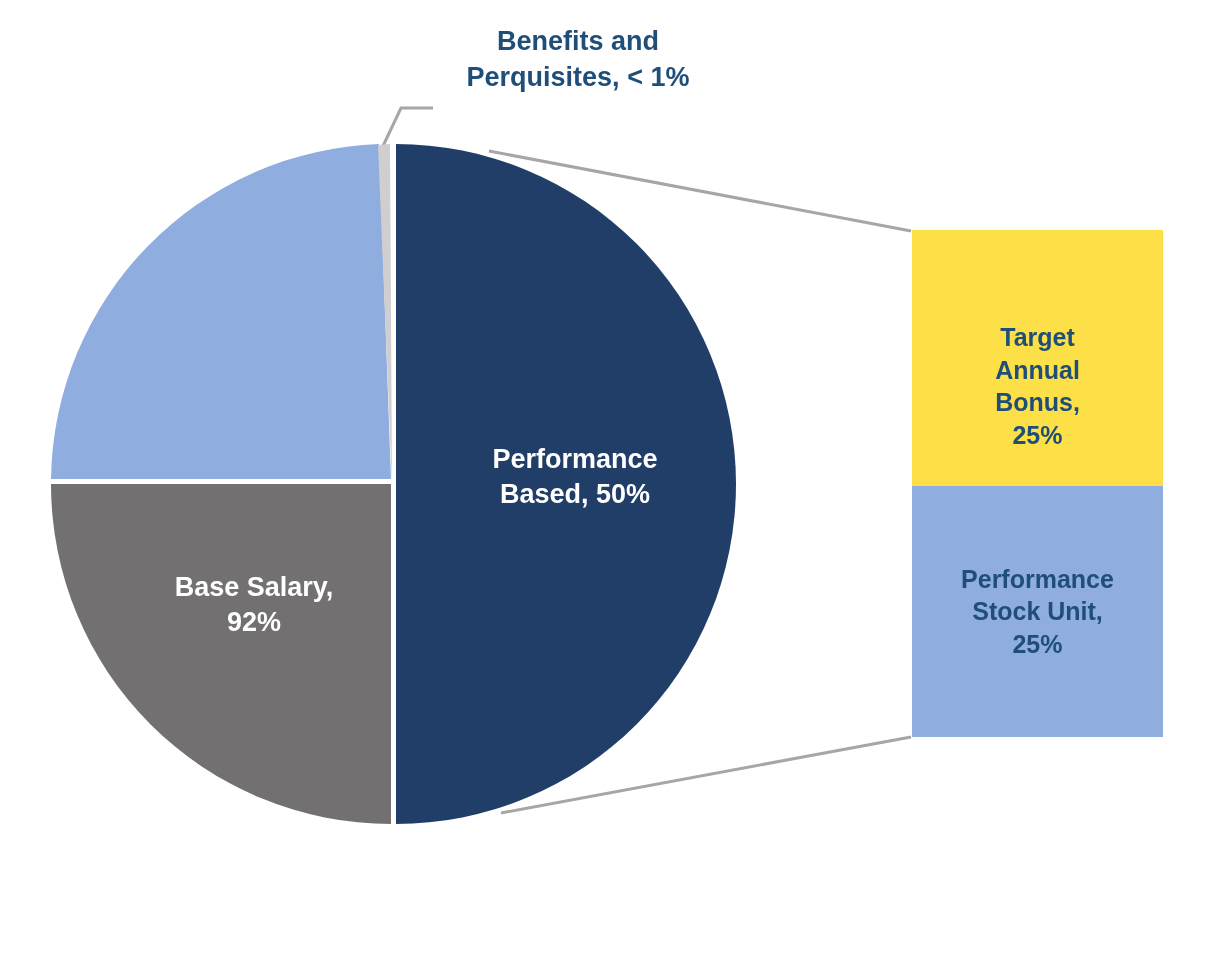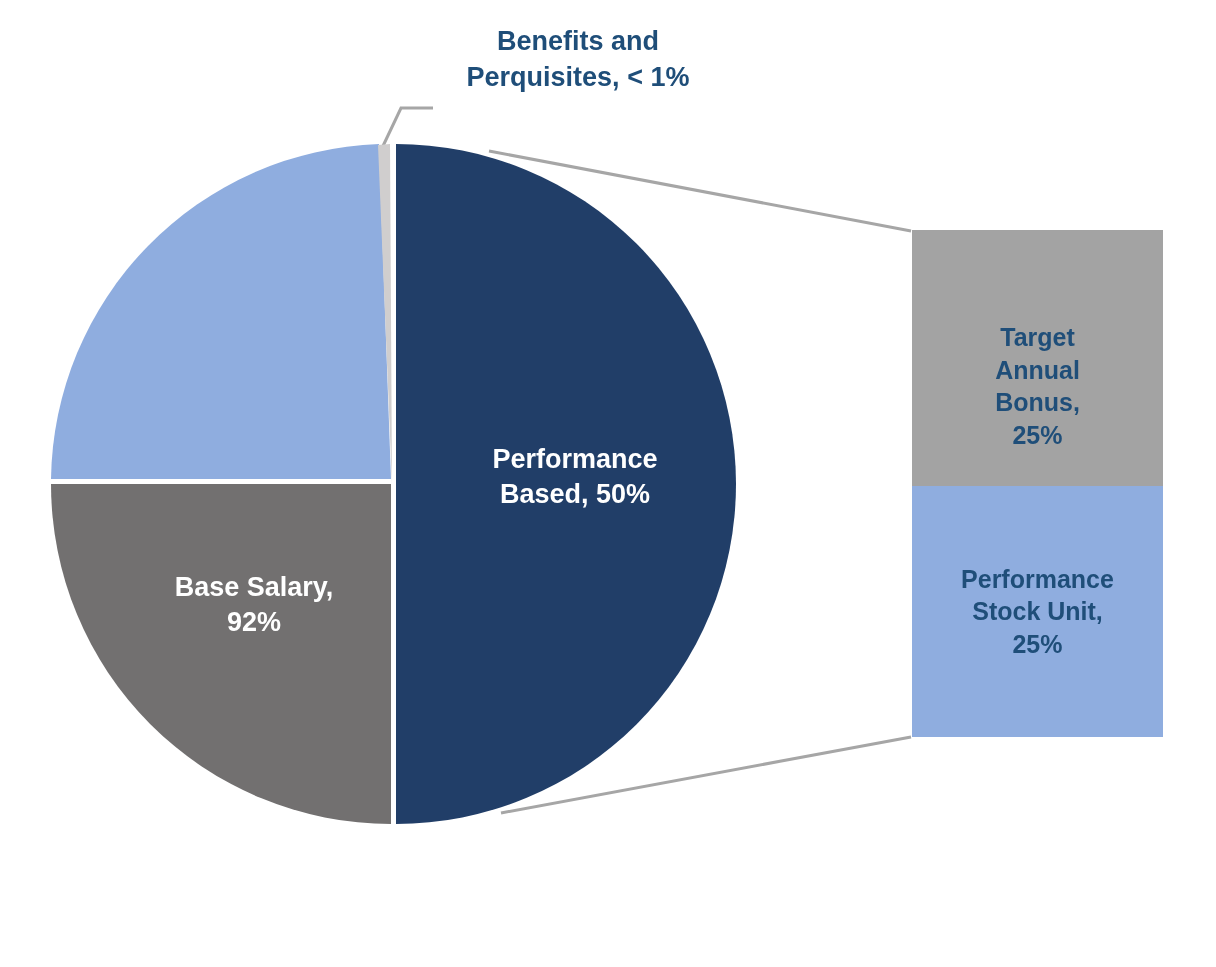--- a/index.html
+++ b/index.html
@@ -79,21 +79,21 @@
     font-size: 25px;
     line-height: 1.3;
     color: #1F4E79;
     white-space: pre-line;
   }
   #box-bonus {
     left: 912px;
     top: 230px;
     width: 251px;
     height: 312px;
-    background: #a3a3a3;
+    background: #fde047;
   }
   #box-psu {
     left: 912px;
     top: 486px;
     width: 251px;
     height: 251px;
     background: #8FADDF;
   }
   .breakout-text {
     display: block;

